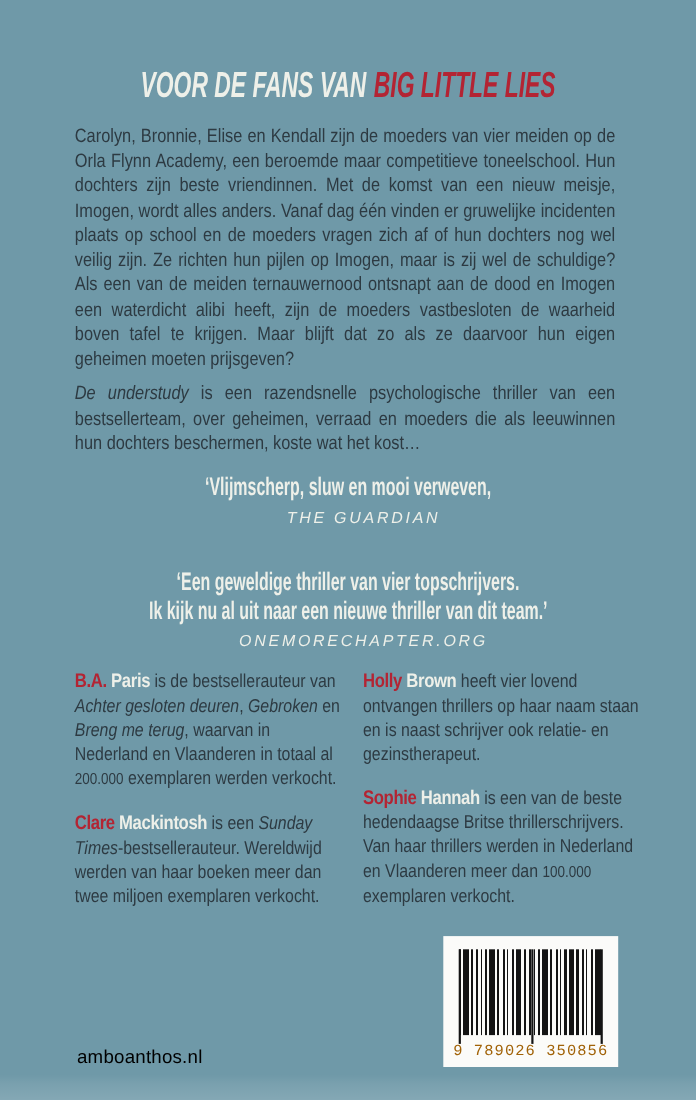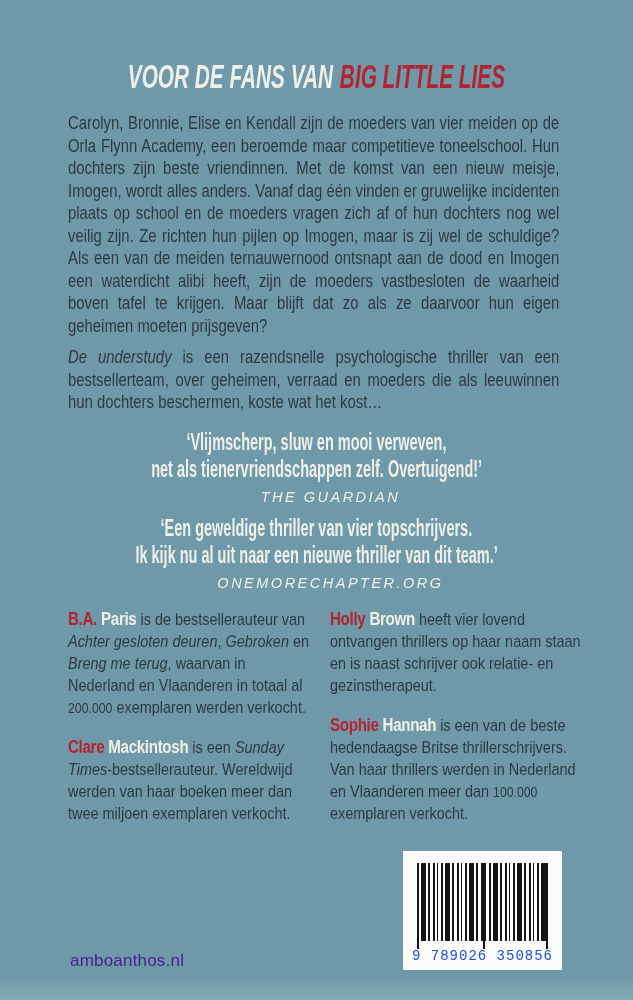--- a/index.html
+++ b/index.html
@@ -49,24 +49,24 @@
       #141414 0 2px, transparent 2px 4px,
       #141414 4px 9px, transparent 9px 11px,
       #141414 11px 13px, transparent 13px 16px,
       #141414 16px 18px, transparent 18px 20px,
       #141414 20px 21px, transparent 21px 24px);
   }
   .guard { position:absolute; top:12px; width:2px; height:86px; background:#141414; }
   .guard.g-left { left:14px; } .guard.g-mid { left:50%; } .guard.g-right { right:14px; }
   .barcode-digits {
     position:absolute; left:0; right:0; bottom:6px; text-align:center;
-    font-family:"Liberation Mono", monospace; font-size:14px; letter-spacing:1px; color:#1d4ed8;
+    font-family:"Liberation Mono", monospace; font-size:14px; letter-spacing:1px; color:#a16207;
   }
 
-  .publisher { position:absolute; left:70px; top:951px; font-size:17px; color:#4c1d95; letter-spacing:0.2px; }
+  .publisher { position:absolute; left:70px; top:951px; font-size:17px; color:#000000; letter-spacing:0.2px; }
 
   .bottom-band {
     position:absolute; left:0; right:0; bottom:0; height:23px;
     background:linear-gradient(to bottom, rgba(255,255,255,0) 0%, rgba(255,255,255,0.07) 35%, rgba(255,255,255,0.15) 100%);
   }
 </style>
 </head>
 <body>
 
 <div class="page">
@@ -75,21 +75,20 @@
     <span class="cond"><span>VOOR DE FANS VAN</span><span class="tag-red">BIG LITTLE LIES</span></span>
   </div>
 
   <div class="body-copy">
     <p class="para">Carolyn, Bronnie, Elise en Kendall zijn de moeders van vier meiden op de Orla Flynn Academy, een beroemde maar competitieve toneel­school. Hun dochters zijn beste vriendinnen. Met de komst van een nieuw meisje, Imogen, wordt alles anders. Vanaf dag één vinden er gruwelijke incidenten plaats op school en de moeders vragen zich af of hun dochters nog wel veilig zijn. Ze richten hun pijlen op Imogen, maar is zij wel de schuldige? Als een van de meiden ternauwernood ontsnapt aan de dood en Imogen een waterdicht alibi heeft, zijn de moeders vastbesloten de waarheid boven tafel te krijgen. Maar blijft dat zo als ze daarvoor hun eigen geheimen moeten prijsgeven?</p>
     <p class="para"><span class="seg-i">De understudy</span><span> is een razendsnelle psychologische thriller van een bestsellerteam, over geheimen, verraad en moeders die als leeuwinnen hun dochters beschermen, koste wat het kost…</span></p>
   </div>
 
   <div class="quote quote-1">
     <div><span class="cond">‘Vlijmscherp, sluw en mooi verweven,</span></div>
-    <div><span class="cond">net als tienervriendschappen zelf. Overtuigend!’</span></div>
     <div class="quote-source">THE GUARDIAN</div>
   </div>
 
   <div class="quote quote-2">
     <div><span class="cond">‘Een geweldige thriller van vier topschrijvers.</span></div>
     <div><span class="cond">Ik kijk nu al uit naar een nieuwe thriller van dit team.’</span></div>
     <div class="quote-source">ONEMORECHAPTER.ORG</div>
   </div>
 
   <div class="bio-col bio-left">

